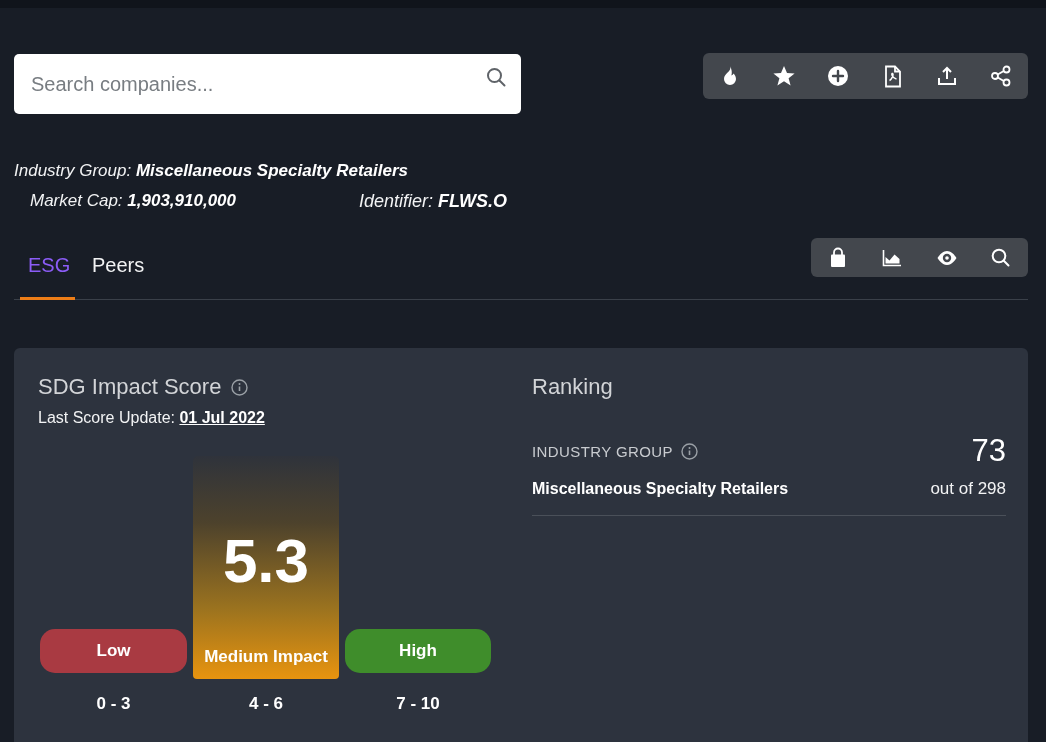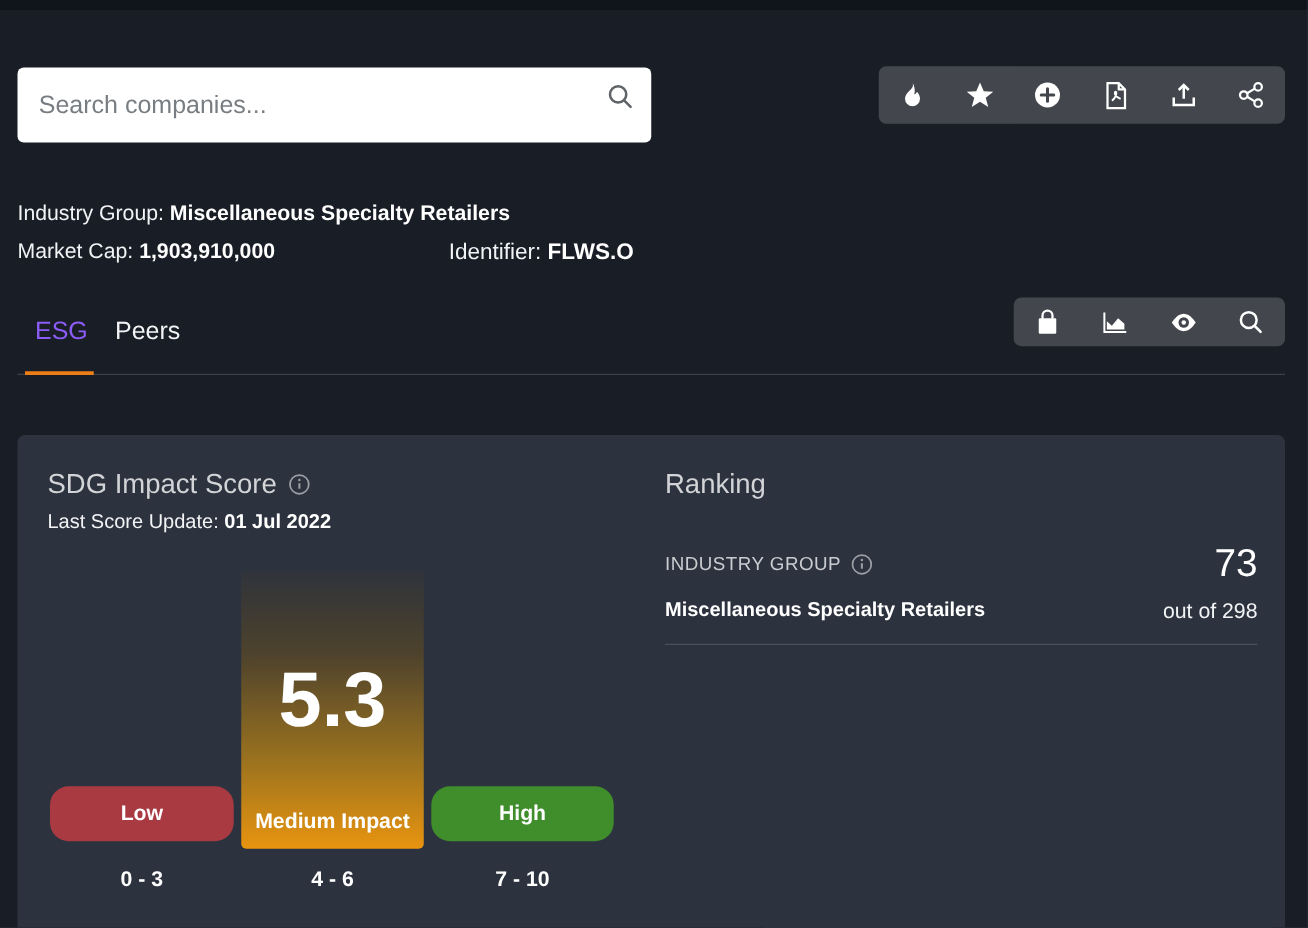--- a/index.html
+++ b/index.html
@@ -26,40 +26,40 @@
   
   .toolbar {
     position:absolute; background:#43474d; border-radius:6px;
     display:flex; align-items:center; justify-content:space-around;
   }
   .toolbar-top { left:703px; top:53px; width:325px; height:46px; }
   .toolbar-tabs { left:811px; top:238px; width:217px; height:39px; }
   .tool-btn { display:flex; align-items:center; justify-content:center; width:34px; height:34px; cursor:pointer; }
 
   
-  .info-line { position:absolute; left:14px; font-size:17px; color:#f2f3f4; }
+  .info-line { position:absolute; left:14px; font-size:17px; color:#f2f3f4;font-style:italic; }
   .info-line b { color:#ffffff; font-weight:bold; }
   .line1 { top:161px; }
-  .line2 { top:191px; }
+  .line2 { top:191px;margin-left:16px; }
   .identifier { position:absolute; left:359px; top:191px; font-size:18px; }
 
   
   .tab { position:absolute; top:254px; font-size:20px; cursor:pointer; }
   .tab-esg { left:28px; color:#8b5cf6; }
   .tab-peers { left:92px; color:#f2f3f4; }
   .tabs-divider { position:absolute; left:14px; top:299px; width:1014px; height:1px; background:#3a4049; }
   .tab-indicator { position:absolute; left:20px; top:297px; width:55px; height:3px; background:#ed7d17; }
 
   
   .card { position:absolute; left:14px; top:320px; width:1014px; height:408px; background:#2d333e; border-radius:6px;margin-top:28px; }
 
   .sdg-title-row { position:absolute; left:24px; top:26px; display:flex; align-items:center; gap:10px; }
   .section-title { font-size:22px; color:#d2d4d7; }
   .last-update { position:absolute; left:24px; top:61px; font-size:16px; color:#f2f3f4; }
-  .last-update b { color:#fff; }
+  .last-update b { color:#fff;text-decoration:underline; }
   .medium-bar {
     position:absolute; left:179px; top:108px; width:146px; height:223px;
     border-radius:5px 5px 4px 4px;
     background:linear-gradient(180deg, #2f333b 0%, #4d422c 30%, #9a721f 68%, #e8940f 100%);
     display:flex; align-items:center; justify-content:center;
   }
   .score { font-size:62px; font-weight:bold; color:#fff; margin-top:-14px; }
   .medium-label {
     position:absolute; left:0; bottom:0; width:100%; height:44px;
     display:flex; align-items:center; justify-content:center;

